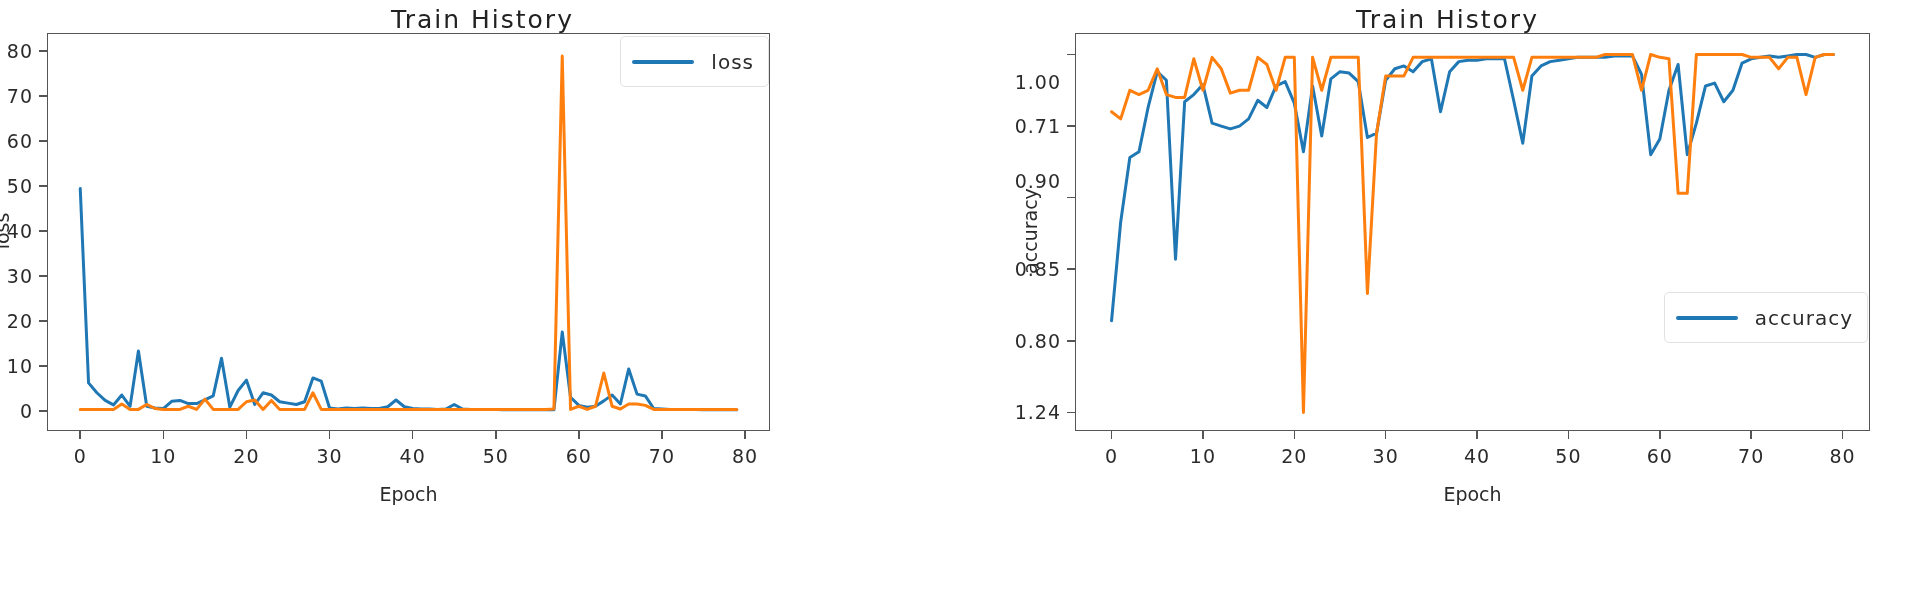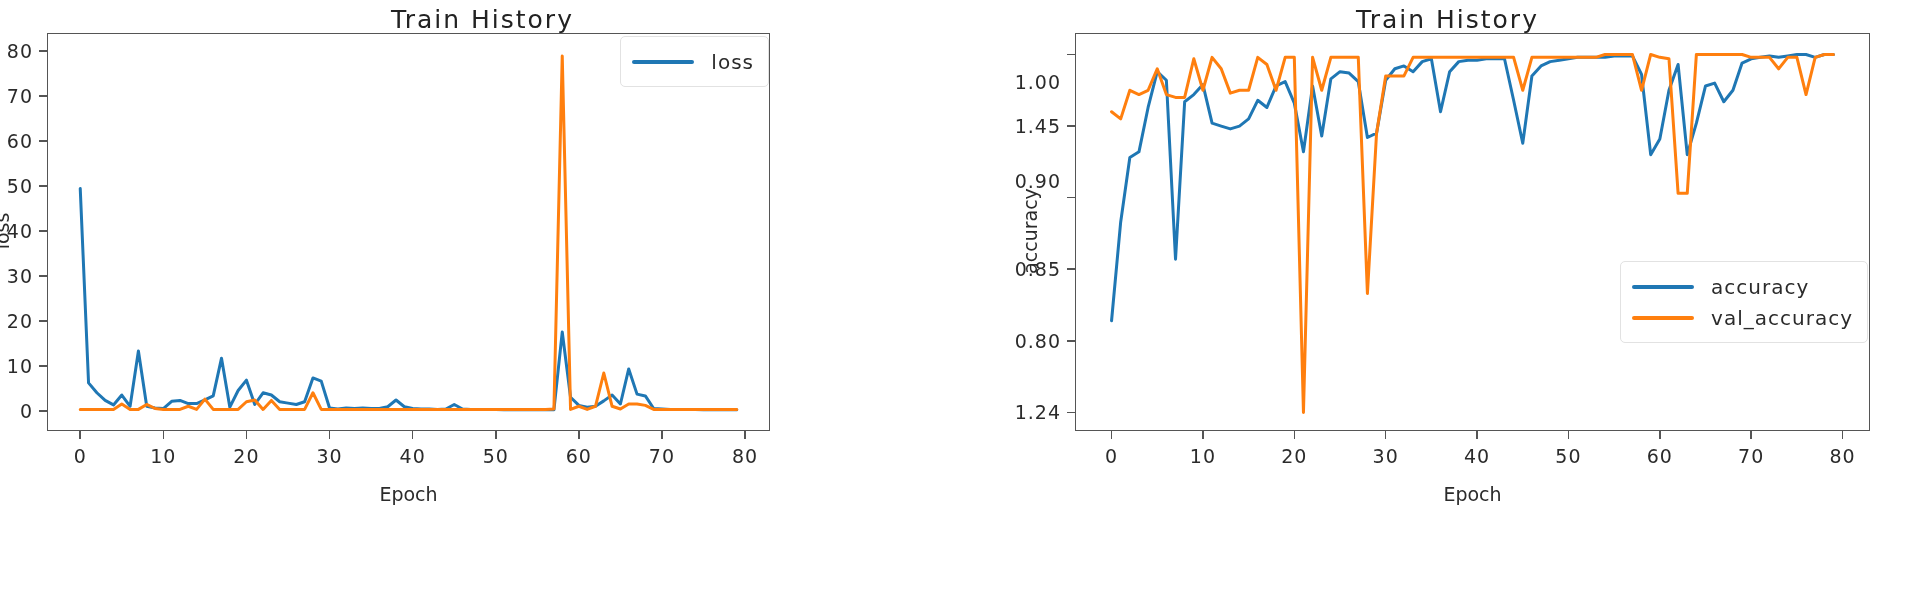--- a/index.html
+++ b/index.html
@@ -90,21 +90,21 @@
     <div id="acc-ticks">
         <div class="ytick-mark" style="left: 102px; top: 411.588px; width: 8px;"></div>
         <div class="ytick-label" style="right: 869px; top: 412.388px;">1.24</div>
         <div class="ytick-mark" style="left: 102px; top: 340.006px; width: 8px;"></div>
         <div class="ytick-label" style="right: 869px; top: 340.806px;">0.80</div>
         <div class="ytick-mark" style="left: 102px; top: 268.423px; width: 8px;"></div>
         <div class="ytick-label" style="right: 869px; top: 269.223px;">0.85</div>
         <div class="ytick-mark" style="left: 102px; top: 196.84px; width: 8px;"></div>
         <div class="ytick-label" style="right: 869px; top: 181px;">0.90</div>
         <div class="ytick-mark" style="left: 102px; top: 125.258px; width: 8px;"></div>
-        <div class="ytick-label" style="right: 869px; top: 126.058px;">1.45</div>
+        <div class="ytick-label" style="right: 869px; top: 126.058px;">0.71</div>
         <div class="ytick-mark" style="left: 102px; top: 53.6748px; width: 8px;"></div>
         <div class="ytick-label" style="right: 869px; top: 54.4748px; margin-top: 28px;">1.00</div>
         <div class="xtick-mark" style="top: 431px; left: 145.752px; height: 8px;"></div>
         <div class="xtick-label" style="left: 146.552px; top: 445px;">0</div>
         <div class="xtick-mark" style="top: 431px; left: 237.131px; height: 8px;"></div>
         <div class="xtick-label" style="left: 237.931px; top: 445px;">10</div>
         <div class="xtick-mark" style="top: 431px; left: 328.51px; height: 8px;"></div>
         <div class="xtick-label" style="left: 329.31px; top: 445px;">20</div>
         <div class="xtick-mark" style="top: 431px; left: 419.89px; height: 8px;"></div>
         <div class="xtick-label" style="left: 420.69px; top: 445px;">30</div>
@@ -119,20 +119,16 @@
         <div class="xtick-mark" style="top: 431px; left: 876.786px; height: 8px;"></div>
         <div class="xtick-label" style="left: 877.586px; top: 445px;">80</div>
       </div>
     <div class="ylabel" id="acc-ylabel" style="left: 5px; top: 220px; width: 120px; text-align: center;">accuracy</div>
     <div class="xlabel" id="acc-xlabel" style="left: 110px; width: 795px; top: 483px;">Epoch</div>
     <div class="legend" id="acc-legend" style="right: 62px; bottom: 150px;">
         <div class="legend-row">
           <span class="legend-swatch" style="background: rgb(31, 119, 180);"></span>
           <span class="legend-text">accuracy</span>
         </div>
-        <div class="legend-row">
-          <span class="legend-swatch" style="background: rgb(255, 127, 14);"></span>
-          <span class="legend-text">val_accuracy</span>
-        </div>
       </div>
   </div>
 
 </div>
 
 </body></html>

